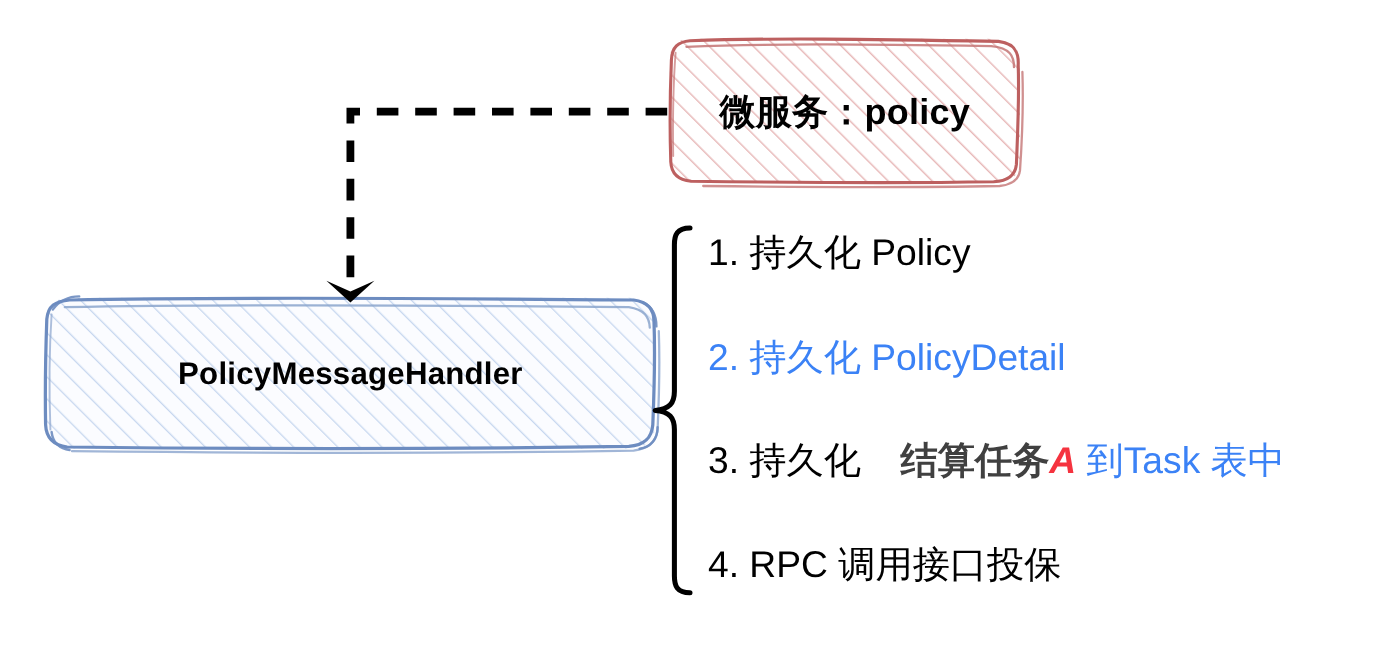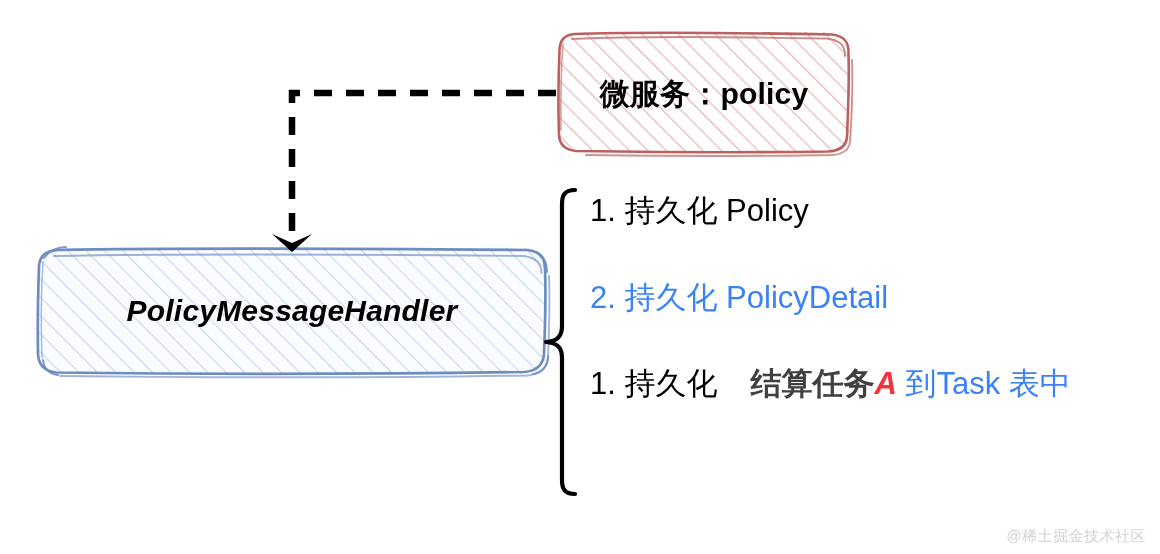--- a/index.html
+++ b/index.html
@@ -51,23 +51,22 @@
     top: 74px;
     width: 292px;
     font-size: 30px;
     line-height: 40px;
   }
 
   #handler-label {
     left: 38px;
     top: 291px;
     width: 508px;
-    font-size: 30px;
+    font-size: 26px;
     line-height: 40px;
-    font-style: italic;
   }
 
   .step-item {
     position: absolute;
     left: 590px;
     font-size: 31px;
     line-height: 38px;
     color: #000000;
     white-space: nowrap;
     font-weight: 500;
@@ -185,17 +184,17 @@
   </svg>
 
   <div class="txt-layer">
 
     <div class="node-label" id="service-label">微服务：policy</div>
 
     <div class="node-label" id="handler-label">PolicyMessageHandler</div>
 
     <div class="step-item" id="step-1"><span style="color: rgb(0, 0, 0);">1. 持久化 Policy</span></div>
     <div class="step-item" id="step-2"><span style="color: #3b82f6;">2. 持久化 PolicyDetail</span></div>
-    <div class="step-item" id="step-3"><span style="color: rgb(0, 0, 0);">1. 持久化</span><span class="hl">结算任务</span><span class="hl-em">A</span><span style="color: #3b82f6;"> 到Task 表中</span></div>
-
-    <div id="watermark">@稀土掘金技术社区</div>
+    <div class="step-item" id="step-3"><span style="color: rgb(0, 0, 0);">3. 持久化</span><span class="hl">结算任务</span><span class="hl-em">A</span><span style="color: #3b82f6;"> 到Task 表中</span></div>
+    <div class="step-item" id="step-4"><span style="color: rgb(0, 0, 0);">4. RPC 调用接口投保</span></div>
+
   </div>
 </div>
 
 </body></html>

